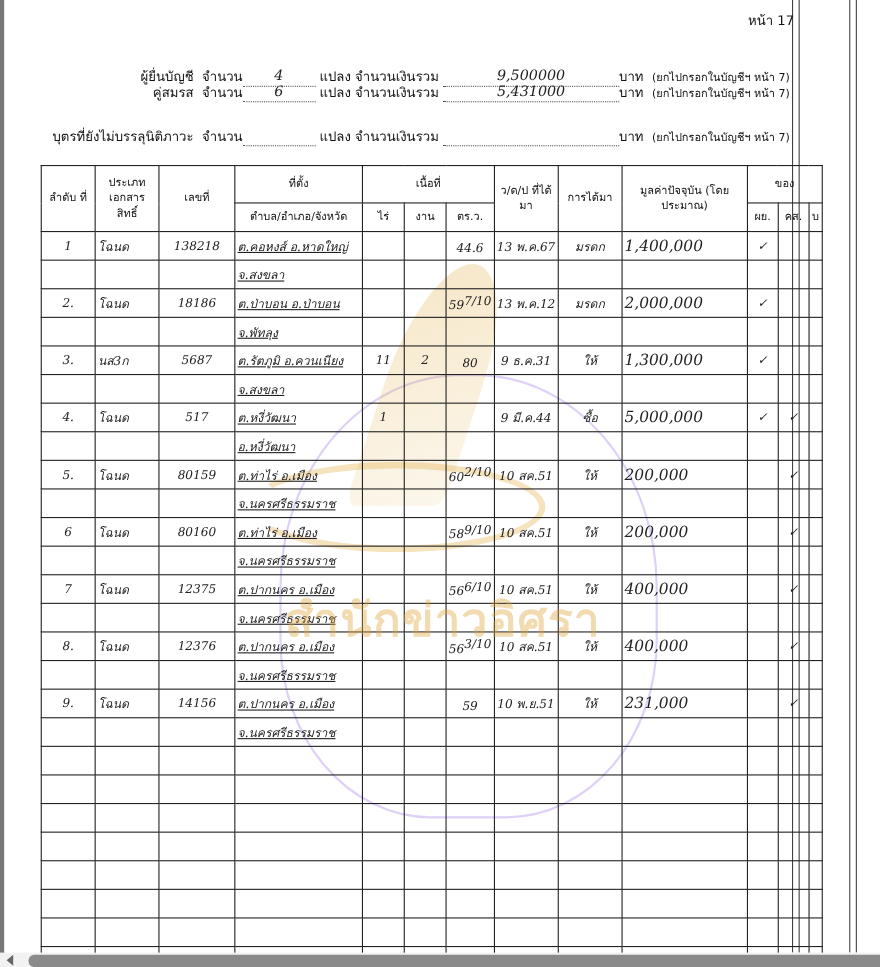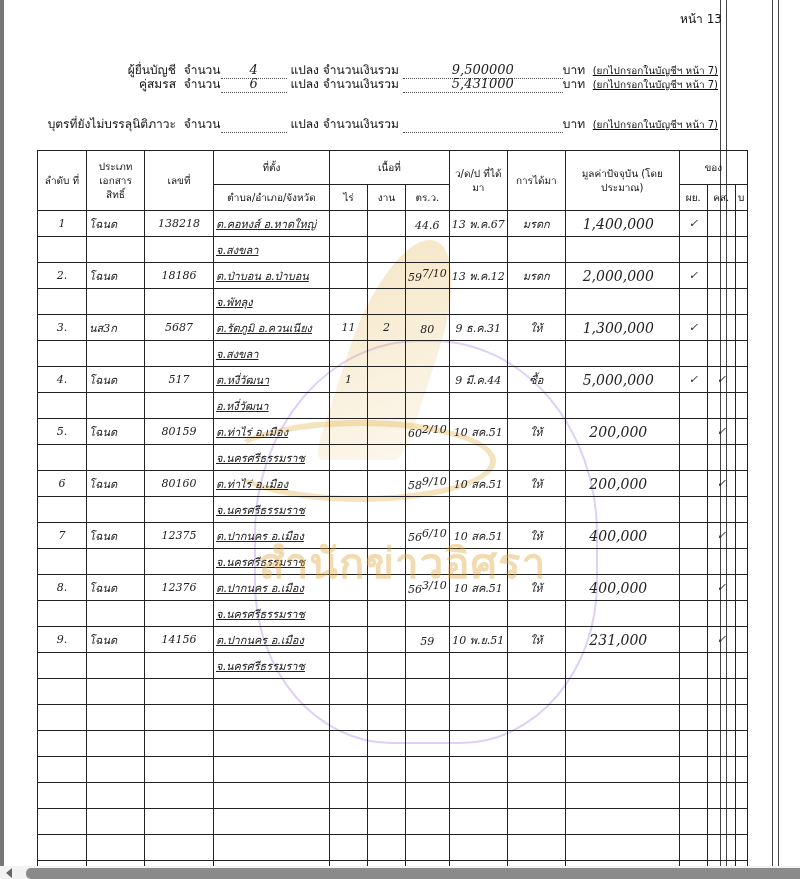--- a/index.html
+++ b/index.html
@@ -14,32 +14,32 @@
     position: absolute; left: 4px; top: 0; width: 796px; height: 866px; background: #fff;
   }
   .right-rules { position: absolute; top: 0; height: 866px; border-left: 1px solid #444; }
   .page-number { position: absolute; left: 676px; top: 9px; font-size: 12px; }
   .doc-title { position: absolute; left: 300px; top: 34px; font-size: 13px; }
   .summary-line { position: absolute; font-size: 12px; white-space: nowrap; }
   .summary-line .label { display: inline-block; text-align: right; }
   .dots { display: inline-block; border-bottom: 1px dotted #555; height: 14px; position: relative; vertical-align: bottom; }
   .hand { font-family: "DejaVu Serif", serif; font-style: italic; color: #222; }
   .dots .hand { position: absolute; left: 0; right: 0; bottom: 1px; text-align: center; font-size: 13px; }
-  .note { font-size: 10px; text-decoration: underline; }
+  .note { font-size: 10px; }
 
   table.land {
     position: absolute; left: 33px; top: 150px; border-collapse: collapse;
     table-layout: fixed; font-size: 10px;
   }
   table.land th, table.land td {
     border: 1px solid #222; padding: 0 2px; height: 25px; overflow: hidden; white-space: nowrap;
   }
   table.land th { font-weight: normal; text-align: center; line-height: 14px; }
   table.land td.c { text-align: center; }
-  table.land td.r { text-align: center; padding-right: 10px; }
+  table.land td.r { text-align: left; padding-right: 10px; }
   table.land td .hand { font-size: 11px; }
   table.land td.val .hand { font-size: 14px; }
   table.land td.loc .hand { text-decoration: underline; }
   sup.frac { font-size: 8px; }
 
   .scrollbar-track {
     position: absolute; left: 0; top: 866px; width: 800px; height: 13px; background: #f2f2f2;
   }
   .scrollbar-arrow {
     position: absolute; left: 6px; top: 2px; width: 0; height: 0;
@@ -75,21 +75,21 @@
 
 <div class="viewer-left-edge"></div>
 
 <div class="page">
 
   <div class="right-rules" style="left:716px"></div>
   <div class="right-rules" style="left:722px"></div>
   <div class="right-rules" style="left:768px"></div>
   <div class="right-rules" style="left:774px"></div>
 
-  <div class="page-number">หน้า 13</div>
+  <div class="page-number">หน้า 17</div>
 
   <div class="summary-line" style="left:0; top:60px">
     <span class="label" style="width:172px">ผู้ยื่นบัญชี</span>&nbsp;
     <span>จำนวน</span><span class="dots" style="width:66px"><span class="hand">4</span></span>
     <span>แปลง จำนวนเงินรวม</span>
     <span class="dots" style="width:160px"><span class="hand">9,500000</span></span><span>บาท</span>
     &nbsp;<span class="note">(ยกไปกรอกในบัญชีฯ หน้า 7)</span>
   </div>
 
   <div class="summary-line" style="left:0; top:74px">

